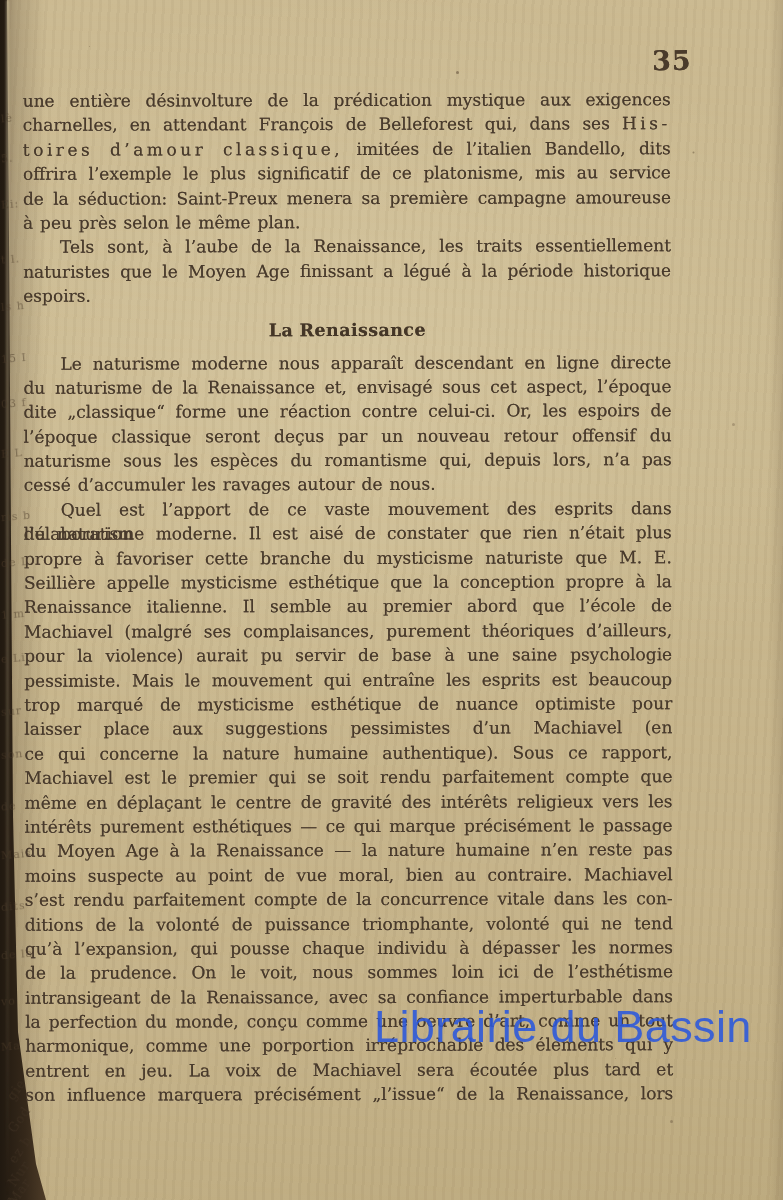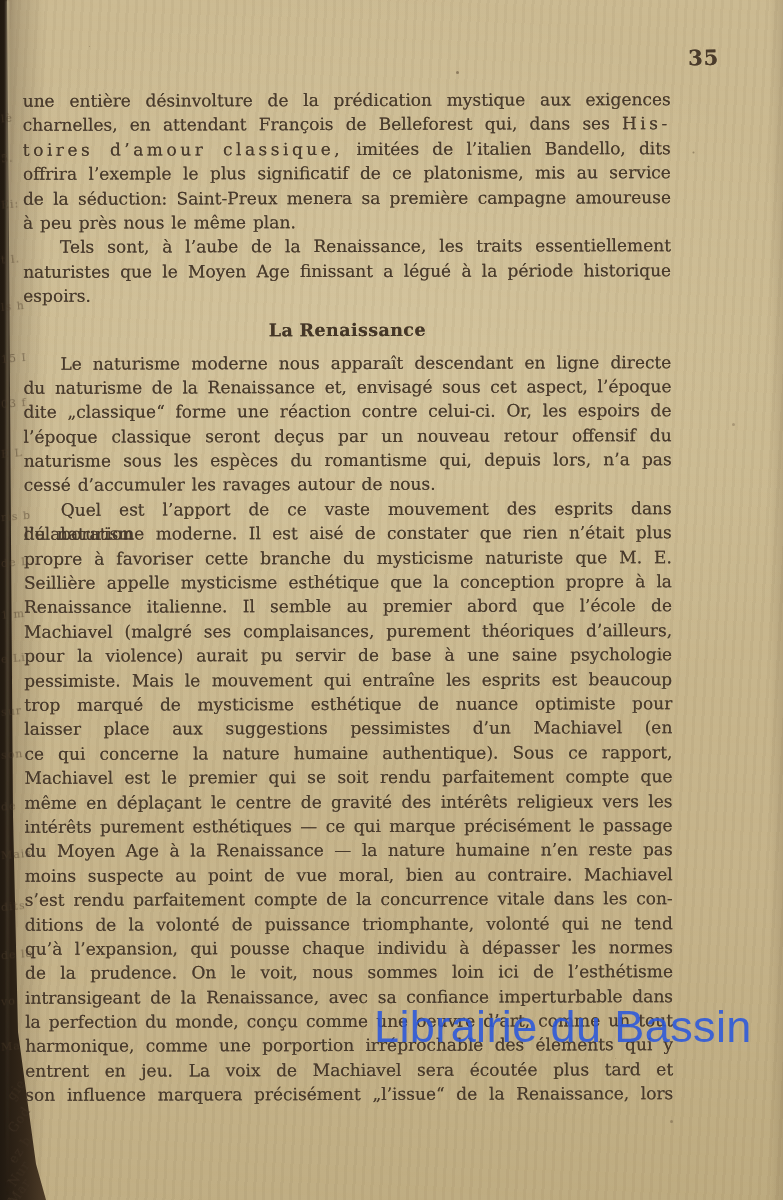--- a/index.html
+++ b/index.html
@@ -56,25 +56,24 @@
     background:rgba(92,74,52,0.55);
     box-shadow:
       236px 80px 0 -0.5px rgba(92,74,52,0.45),
       276px 352px 0 0 rgba(92,74,52,0.32),
       -368px -26px 0 -1px rgba(92,74,52,0.35),
       214px 1049px 0 0 rgba(92,74,52,0.38),
       158px 986px 0 -1px rgba(92,74,52,0.3);
   }
   .page-number{
     position:absolute;left:652px;top:45px;
-    font-size:21px;font-weight:700;color:#4a3b2b;
+    font-size:27px;font-weight:700;color:#4a3b2b;
     letter-spacing:1px;
     text-shadow:0 0 0.6px rgba(74,59,43,0.8);
     transform:rotate(-1deg);
-    margin-left:36px;
   }
   .text-column{
     position:absolute;left:24px;top:88px;width:648px;
     color:#483a2c;
     font-size:17px;
     text-shadow:0 0 0.6px rgba(72,58,44,0.75);
     transform:rotate(-0.15deg);
   }
   .line{
     line-height:24.4px;height:24.4px;
@@ -137,21 +136,21 @@
 
   <div class="page-number">35</div>
 
   <div class="text-column" id="text-column">
       <div class="para">
         <div class="line"><span>une entière désinvolture de la prédication mystique aux exigences</span></div>
         <div class="line"><span>charnelles, en attendant François de Belleforest qui, dans ses </span><span class="tracked">His-</span></div>
         <div class="line"><span class="tracked">toires d’amour classique,</span><span> imitées de l’italien Bandello, dits</span></div>
         <div class="line"><span>offrira l’exemple le plus significatif de ce platonisme, mis au service</span></div>
         <div class="line"><span>de la séduction: Saint-Preux menera sa première campagne amoureuse</span></div>
-        <div class="line end"><span>à peu près nous le même plan.</span></div>
+        <div class="line end"><span>à peu près selon le même plan.</span></div>
       </div>
       <div class="para indent">
         <div class="line"><span>Tels sont, à l’aube de la Renaissance, les traits essentiellement</span></div>
         <div class="line"><span>naturistes que le Moyen Age finissant a légué à la période historique</span></div>
         <div class="line end"><span>espoirs.</span></div>
       </div>
       <div class="heading">La Renaissance</div>
       <div class="para indent">
         <div class="line"><span>Le naturisme moderne nous apparaît descendant en ligne directe</span></div>
         <div class="line"><span>du naturisme de la Renaissance et, envisagé sous cet aspect, l’époque</span></div>

